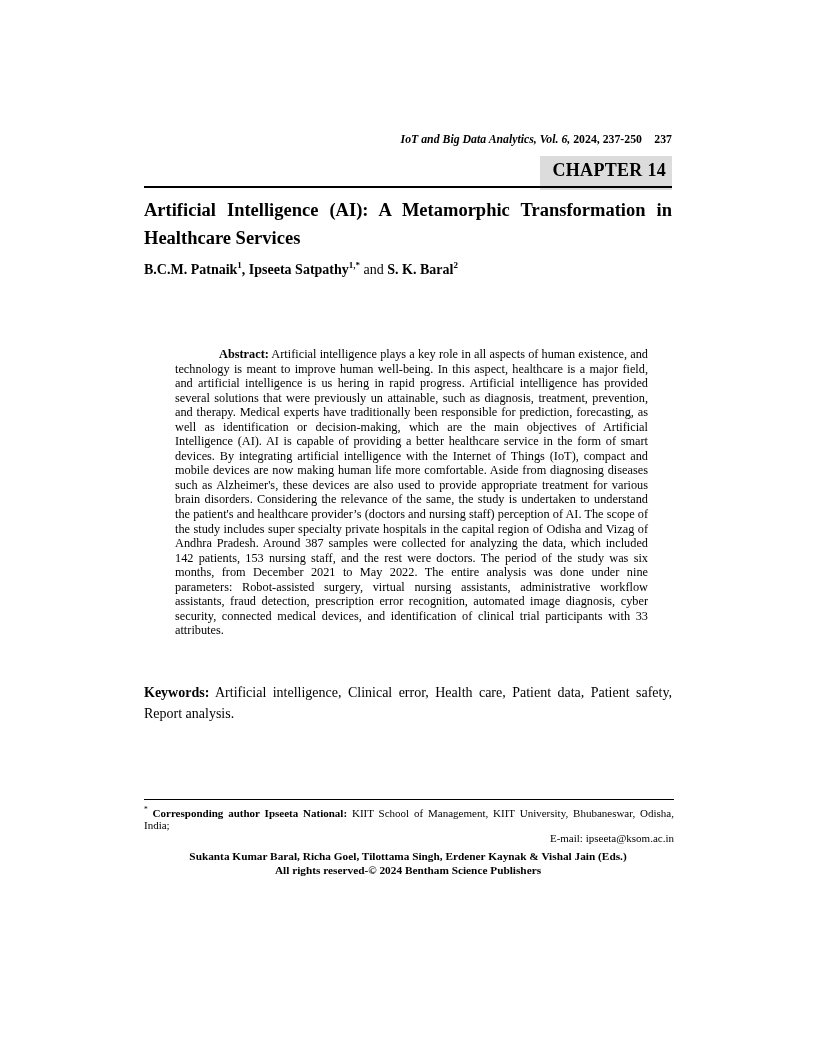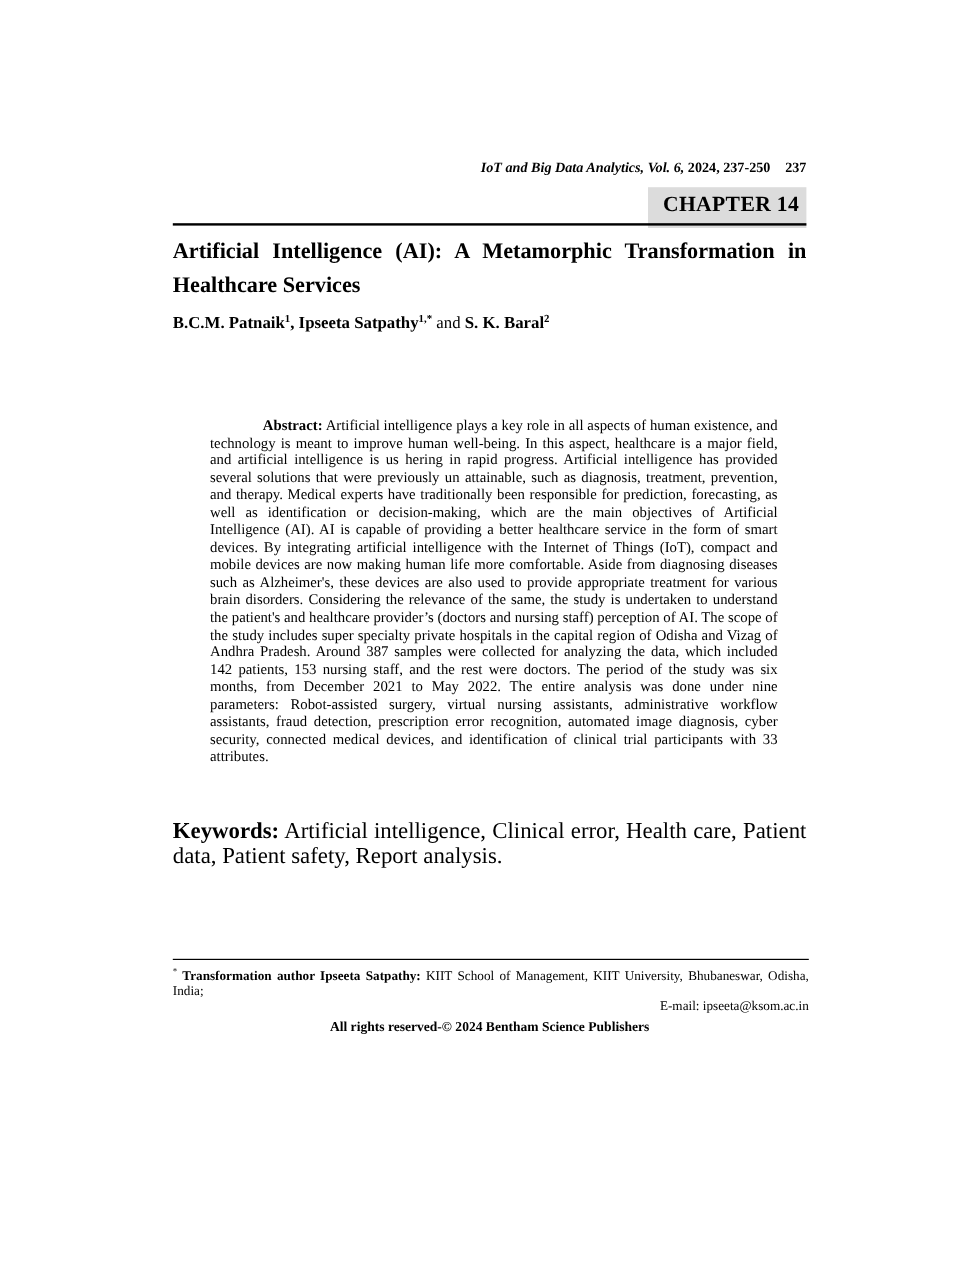--- a/index.html
+++ b/index.html
@@ -38,21 +38,21 @@
   .affil-1 { top: 285px; }
   .affil-2 { top: 306px; }
 
   
   .abstract-block { position: absolute; top: 347px; left: 175px; width: 473px;
                     font-size: 12.3px; line-height: 14.55px; text-align: justify; }
   .abstract-block .lbl { font-weight: bold; margin-left: 44px; }
 
   
   .keywords-block { position: absolute; top: 682px; left: 144px; width: 528px;
-                    font-size: 19px; line-height: 21px; text-align: justify; }
+                    font-size: 14px; line-height: 21px; text-align: justify; }
   .keywords-block .lbl { font-weight: bold; }
 
   
   .footnote-block { position: absolute; top: 799px; left: 144px; width: 530px;
                     border-top: 1.5px solid #000; padding-top: 4px;
                     font-size: 11px; line-height: 12.2px; }
   .footnote-main { text-align: justify; }
   .footnote-block sup { font-size: 7.5px; }
   .footnote-block .lbl { font-weight: bold; }
   .footnote-email { margin-top: 1px; text-align: right; }
@@ -78,21 +78,22 @@
   <h1 class="chapter-title">Artificial Intelligence (AI): A Metamorphic Transformation in Healthcare Services</h1>
 
   <div class="author-line"><span>B.C.M. Patnaik</span><sup>1</sup><span>, </span><span>Ipseeta Satpathy</span><sup>1,*</sup><span class="conj"> and </span><span>S. K. Baral</span><sup>2</sup></div>
 
 
   <div class="abstract-block"><span class="lbl">Abstract:</span><span> Artificial intelligence plays a key role in all aspects of human existence, and technology is meant to improve human well-being. In this aspect, healthcare is a major field, and artificial intelligence is us hering in rapid progress. Artificial intelligence has provided several solutions that were previously un attainable, such as diagnosis, treatment, prevention, and therapy. Medical experts have traditionally been responsible for prediction, forecasting, as well as identification or decision-making, which are the main objectives of Artificial Intelligence (AI). AI is capable of providing a better healthcare service in the form of smart devices. By integrating artificial intelligence with the Internet of Things (IoT), compact and mobile devices are now making human life more comfortable. Aside from diagnosing diseases such as Alzheimer's, these devices are also used to provide appropriate treatment for various brain disorders. Considering the relevance of the same, the study is undertaken to understand the patient's and healthcare provider’s (doctors and nursing staff) perception of AI. The scope of the study includes super specialty private hospitals in the capital region of Odisha and Vizag of Andhra Pradesh. Around 387 samples were collected for analyzing the data, which included 142 patients, 153 nursing staff, and the rest were doctors. The period of the study was six months, from December 2021 to May 2022. The entire analysis was done under nine parameters: Robot-assisted surgery, virtual nursing assistants, administrative workflow assistants, fraud detection, prescription error recognition, automated image diagnosis, cyber security, connected medical devices, and identification of clinical trial participants with 33 attributes.</span></div>
 
   <div class="keywords-block"><span class="lbl">Keywords:</span><span> Artificial intelligence, Clinical error, Health care, Patient data, Patient safety, Report analysis.</span></div>
 
   <div class="footnote-block">
-    <div class="footnote-main"><sup>*</sup><span class="lbl"> Transformation author Ipseeta Satpathy:</span><span> KIIT School of Management, KIIT University, Bhubaneswar, Odisha, India;</span></div>
+    <div class="footnote-main"><sup>*</sup><span class="lbl"> Corresponding author Ipseeta National:</span><span> KIIT School of Management, KIIT University, Bhubaneswar, Odisha, India;</span></div>
     <div class="footnote-email">E-mail: ipseeta@ksom.ac.in</div>
   </div>
 
   <div class="publisher-footer">
+    <div>Sukanta Kumar Baral, Richa Goel, Tilottama Singh, Erdener Kaynak &amp; Vishal Jain (Eds.)</div>
     <div>All rights reserved-© 2024 Bentham Science Publishers</div>
   </div>
 
 </div>
 
 </body></html>

